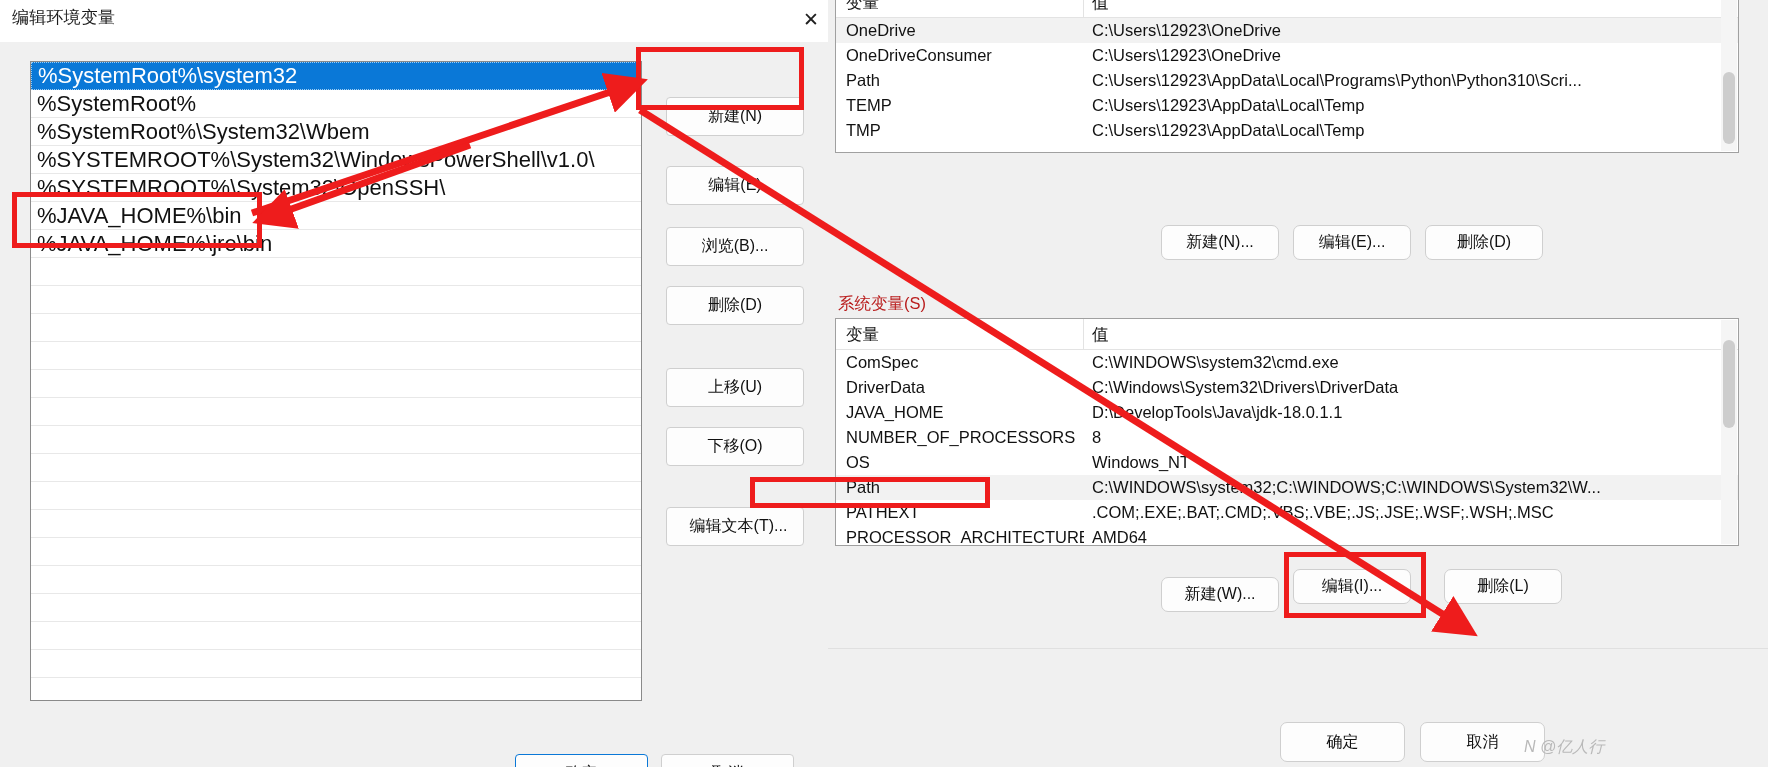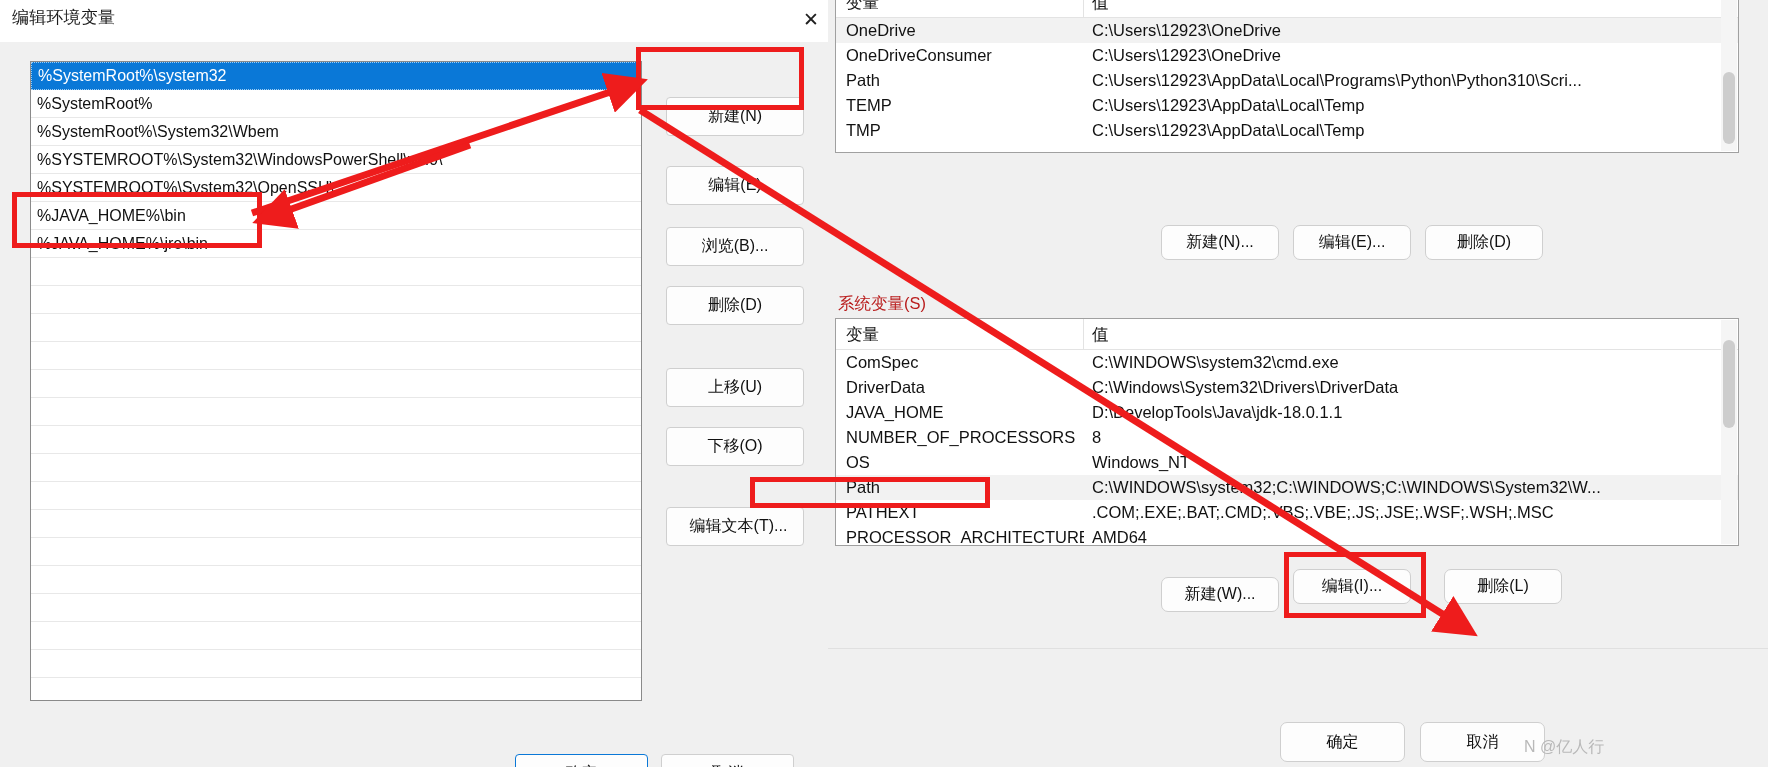--- a/index.html
+++ b/index.html
@@ -37,21 +37,21 @@
     background:#f0f0f0;
   }
   #path-list-box{
     position:absolute;left:30px;top:19px;width:612px;height:640px;
     background:#ffffff;border:1px solid #8a8a8a;box-sizing:border-box;
     overflow:hidden;
   }
   .path-row{
     height:28px;line-height:28px;
     padding-left:6px;
-    font-size:16px;color:#111111;
+    font-size:22px;color:#111111;
     border-bottom:1px solid #e8e8e8;
     box-sizing:border-box;
     white-space:nowrap;
   }
   .path-row.selected{
     background:#0a78d7;color:#ffffff;
     border:1px dotted #9fcdf2;
     line-height:26px;
   }
   .path-row.empty{color:transparent;}
@@ -140,21 +140,21 @@
   #rbtn-s-edit{left:465px;top:569px;}
   #rbtn-s-del{left:616px;top:569px;}
   #rbtn-ok{left:452px;top:722px;width:125px;height:40px;}
   #rbtn-cancel{left:592px;top:722px;width:125px;height:40px;}
   #env-divider{
     position:absolute;left:0;top:648px;width:940px;height:1px;background:#e0e0e0;
   }
   
   #watermark{
     position:absolute;left:696px;top:737px;
-    font-size:16px;color:#b9b9b9;white-space:nowrap;
+    font-size:16px;color:#b9b9b9;white-space:nowrap;font-style:italic;
   }
 
   
   #annot{
     position:absolute;left:0;top:0;width:1768px;height:767px;
     pointer-events:none;
   }
   .redbox{position:absolute;border:5px solid #ee1c1c;box-sizing:border-box;}
   #rb-new{left:636px;top:47px;width:168px;height:63px;}
   #rb-java{left:12px;top:192px;width:250px;height:56px;}

